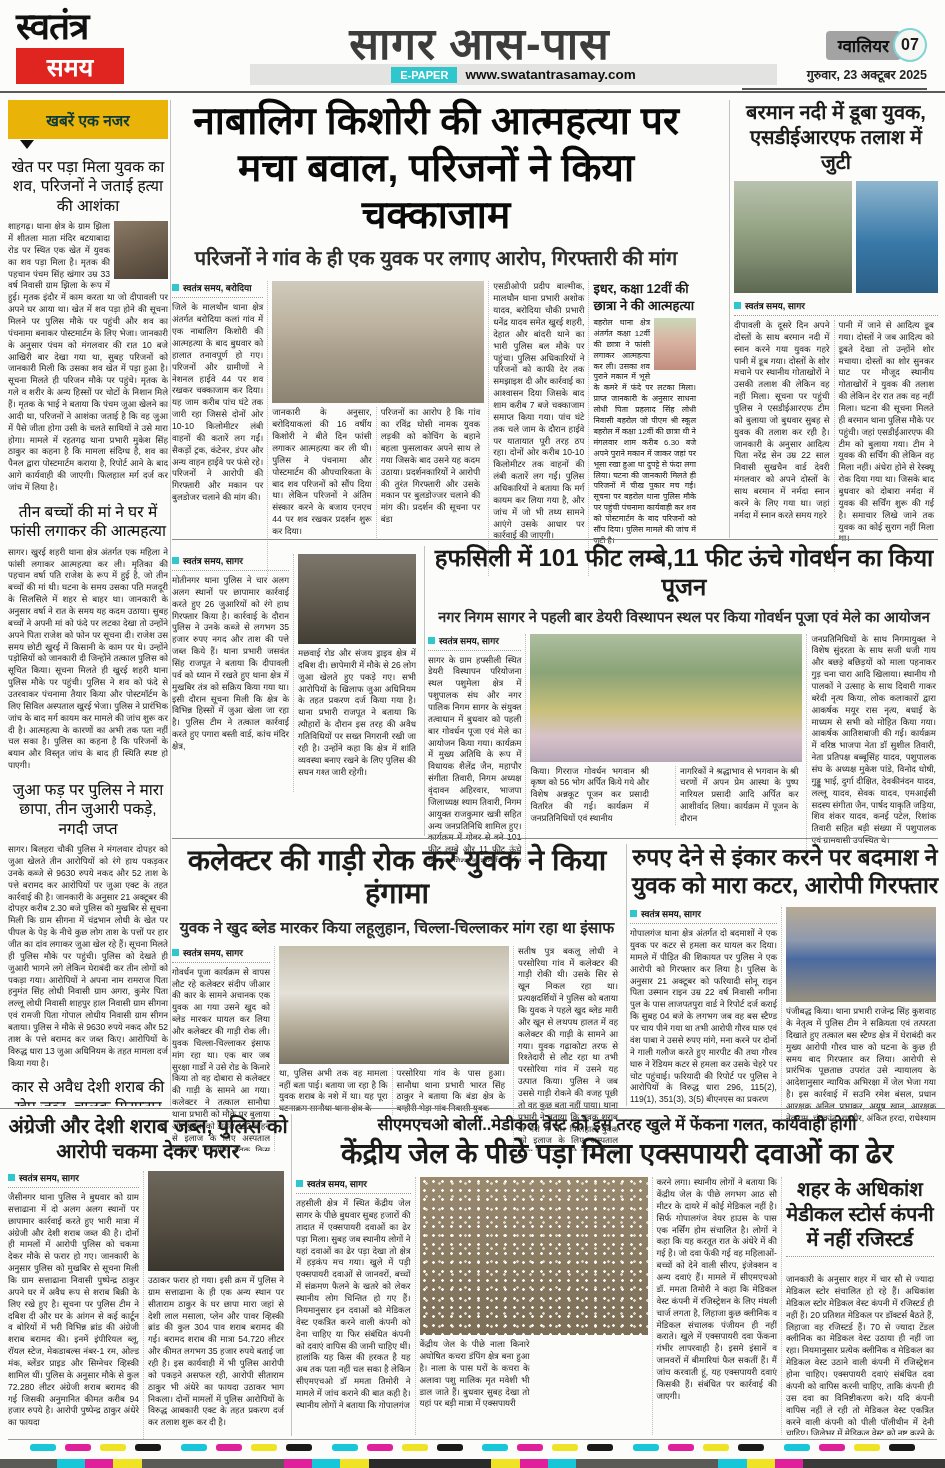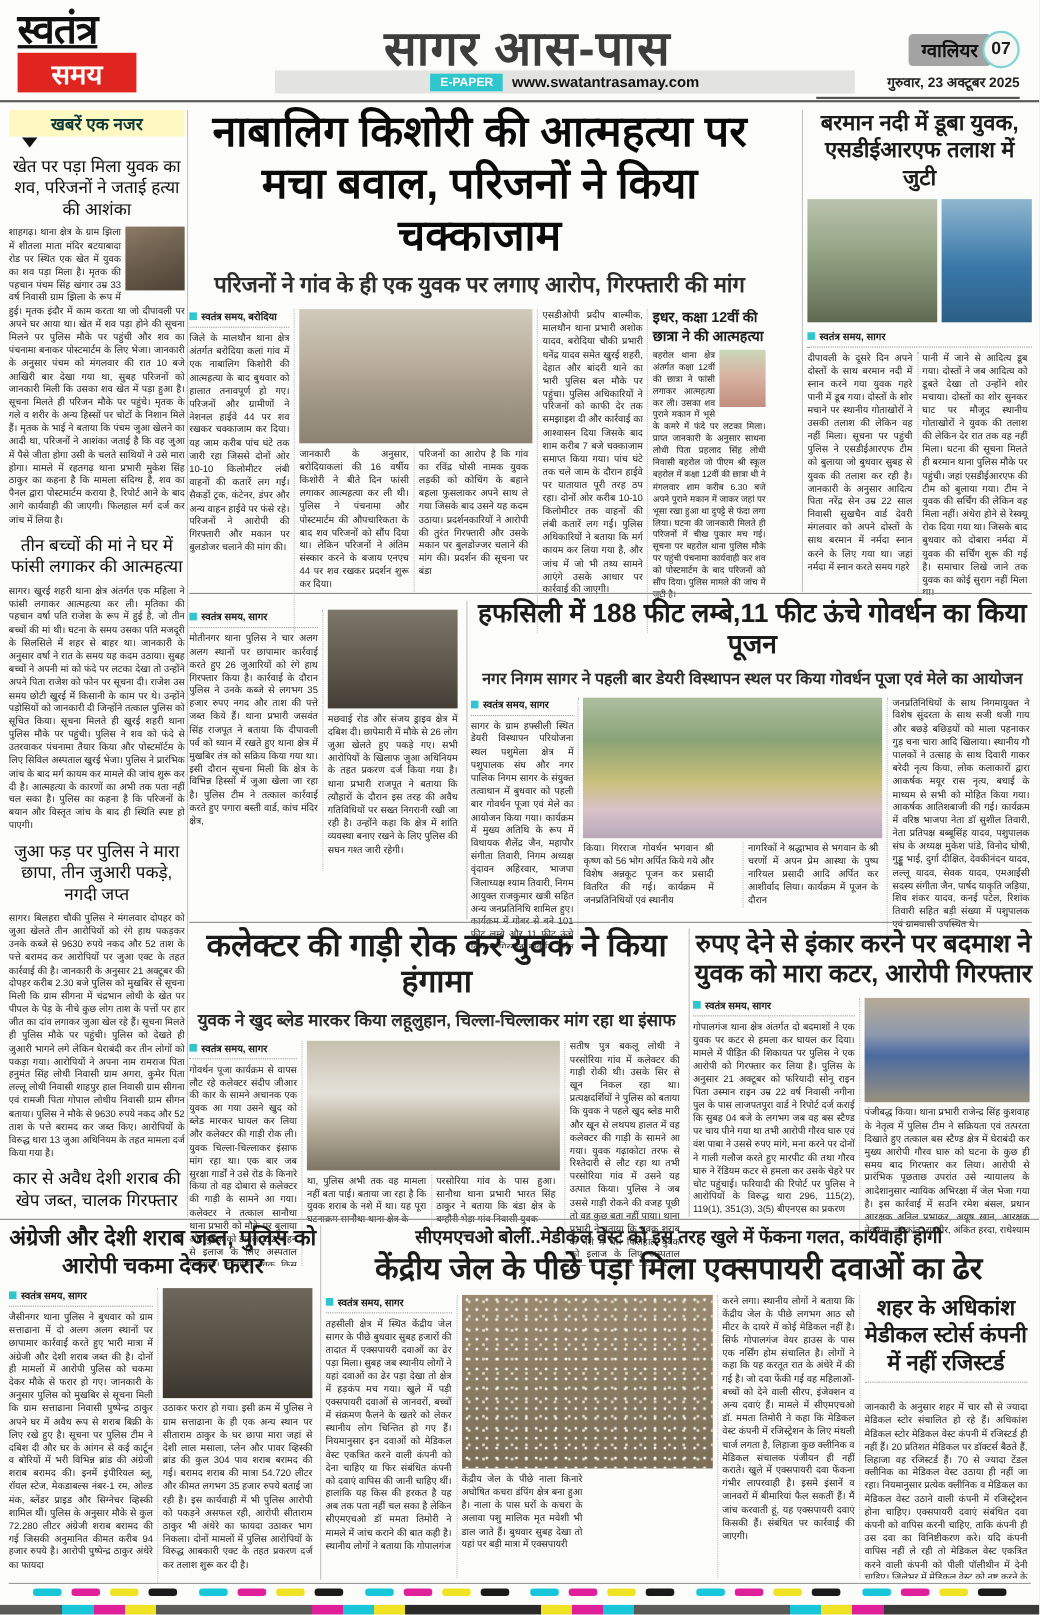--- a/index.html
+++ b/index.html
@@ -1,21 +1,21 @@
 <!DOCTYPE html>
 <html><head>
 <meta charset="utf-8">
 <style>
   html,body{margin:0;padding:0;background:#e8e8e4;}
   #page{position:relative;width:945px;height:1468px;background:#fcfcfa;font-family:"Liberation Sans",sans-serif;overflow:hidden;color:#1c1c1c;}
   .abs{position:absolute;}
   .hrule{position:absolute;background:#8a8a8a;height:1px;}
   .vrule{position:absolute;width:1px;background:#c2c2c2;}
   
-  .logo-top{font-size:37px;font-weight:900;color:#111;line-height:1;letter-spacing:-1px;text-decoration:underline;}
+  .logo-top{font-size:37px;font-weight:900;color:#111;line-height:1;letter-spacing:-1px;}
   .logo-box{background:#e02420;color:#fff;font-size:25px;font-weight:900;text-align:center;padding:1px 8px;margin-top:3px;width:92px;}
   .section-title{position:absolute;left:14px;right:0;top:12px;text-align:center;font-size:44px;font-weight:900;color:#3d3d3d;letter-spacing:1px;}
   .epaper-bar{position:absolute;left:250px;top:64px;width:527px;height:21px;background:#e3e3e1;display:flex;align-items:center;justify-content:center;gap:8px;}
   .epaper-chip{background:#2fc6cd;color:#fff;font-size:11px;font-weight:800;padding:2px 9px;}
   .epaper-url{font-size:13.5px;font-weight:800;color:#111;}
   .badge-wrap{position:absolute;right:18px;top:28px;display:flex;align-items:center;}
   .badge-label{background:#a3a3a3;border-radius:4px;padding:3px 12px;font-size:17px;font-weight:900;color:#111;}
   .badge-circle{width:30px;height:30px;border-radius:50%;background:#f6f6f3;border:2px solid #7fd4d6;display:flex;align-items:center;justify-content:center;font-size:16px;font-weight:900;margin-left:-8px;z-index:2;}
   .date-line{position:absolute;right:18px;top:66px;width:185px;text-align:right;font-size:12.5px;font-weight:800;color:#222;border-bottom:2px solid #555;padding-bottom:5px;}
   
@@ -23,21 +23,21 @@
   .byline .sq{width:7px;height:7px;background:#2fc6cd;flex:0 0 auto;}
   .btxt{font-size:8.6px;line-height:1.38;color:#212121;text-align:justify;}
   .cols{display:flex;}
   .col{padding:0 4px;border-left:1px dotted #bdbdbd;}
   .col:first-child{border-left:none;padding-left:0;}
   .head-xl{font-size:39px;font-weight:900;text-align:center;line-height:1.2;color:#0a0a0a;}
   .subhead{font-weight:600;text-align:center;color:#2e2e2e;}
   .ph{flex:0 0 auto;}
   
   .rail{position:absolute;left:8px;top:100px;width:160px;height:1006px;overflow:hidden;}
-  .rail-banner{background:#fef9c3;height:24px;display:flex;align-items:center;justify-content:center;font-size:15.5px;font-weight:900;color:#0e3a3a;}
+  .rail-banner{background:#eab308;height:39px;display:flex;align-items:center;justify-content:center;font-size:15.5px;font-weight:900;color:#0e3a3a;}
   .rail-tri{width:0;height:0;border-left:7px solid transparent;border-right:7px solid transparent;border-top:9px solid #111;margin:1px 0 0 12px;}
   .rail-head{font-size:15.5px;font-weight:400;text-align:center;line-height:1.25;margin:8px 0 6px;color:#0c0c0c;}
   .rail-photo{float:right;width:54px;height:58px;margin:0 0 3px 4px;background:linear-gradient(160deg,#8a7a66 0%,#6e5f4e 45%,#4c4236 100%);}
   
   .ph-protest{background:linear-gradient(180deg,#cfcabc 0%,#bdb3a0 35%,#a79d8a 60%,#8d8372 100%),radial-gradient(circle at 30% 70%,#3c3830 6%,transparent 7%);}
   .ph-river{background:linear-gradient(180deg,#b9c2ae 0%,#97a687 40%,#7d8a6e 70%,#5e6852 100%);}
   .ph-youth{background:linear-gradient(180deg,#8fb6cf 0%,#3878a8 55%,#2c5f86 100%);}
   .ph-girl{float:right;width:42px;height:52px;margin:0 0 3px 4px;background:linear-gradient(180deg,#c9d8b8 0%,#d9b3a2 45%,#c28e7e 100%);}
   .ph-juaa{background:linear-gradient(180deg,#7d766a 0%,#5f594e 55%,#433e35 100%);}
   .ph-govardhan{background:linear-gradient(180deg,#aebfa0 0%,#8aa377 30%,#c9c07a 60%,#d8c2c9 80%,#b8a8b8 100%);}
@@ -166,21 +166,21 @@
       </div>
       <div class="col" style="width:118px;">
         <div class="ph ph-juaa" style="width:118px;height:90px;margin-bottom:4px;"></div>
         <div class="btxt">मछवाई रोड और संजय ड्राइव क्षेत्र में दबिश दी। छापेमारी में मौके से 26 लोग जुआ खेलते हुए पकड़े गए। सभी आरोपियों के खिलाफ जुआ अधिनियम के तहत प्रकरण दर्ज किया गया है। थाना प्रभारी राजपूत ने बताया कि त्यौहारों के दौरान इस तरह की अवैध गतिविधियों पर सख्त निगरानी रखी जा रही है। उन्होंने कहा कि क्षेत्र में शांति व्यवस्था बनाए रखने के लिए पुलिस की सघन गश्त जारी रहेगी।</div>
       </div>
     </div>
   </div>
   <div class="vrule" style="left:424px;top:546px;height:290px;"></div>
 
   <div class="abs" style="left:428px;top:544px;width:512px;">
-    <div style="font-size:24px;font-weight:900;text-align:center;line-height:1.2;">हफसिली में 188 फीट लम्बे,11 फीट ऊंचे गोवर्धन का किया पूजन</div>
+    <div style="font-size:24px;font-weight:900;text-align:center;line-height:1.2;">हफसिली में 101 फीट लम्बे,11 फीट ऊंचे गोवर्धन का किया पूजन</div>
     <div class="subhead" style="font-size:14.5px;margin-top:4px;">नगर निगम सागर ने पहली बार डेयरी विस्थापन स्थल पर किया गोवर्धन पूजा एवं मेले का आयोजन</div>
     <div class="cols" style="margin-top:8px;height:228px;overflow:hidden;">
       <div class="col" style="width:96px;">
         <div class="byline">
             <span class="sq"></span>
             <span>स्वतंत्र समय, सागर</span>
           </div>
         <div class="btxt">सागर के ग्राम हफ्सीली स्थित डेयरी विस्थापन परियोजना स्थल पशुमेला क्षेत्र में पशुपालक संघ और नगर पालिक निगम सागर के संयुक्त तत्वाधान में बुधवार को पहली बार गोवर्धन पूजा एवं मेले का आयोजन किया गया। कार्यक्रम में मुख्य अतिथि के रूप में विधायक शैलेंद्र जैन, महापौर संगीता तिवारी, निगम अध्यक्ष वृंदावन अहिरवार, भाजपा जिलाध्यक्ष श्याम तिवारी, निगम आयुक्त राजकुमार खत्री सहित अन्य जनप्रतिनिधि शामिल हुए। कार्यक्रम में गोबर से बने 101 फीट लम्बे और 11 फीट ऊंचे विशाल गिरराज गोवर्धन पर्वत को अपनी छोटी ऊंगली पर धारण किये भगवान श्रीकृष्ण के 30 फीट के स्वरूप और गौओं का सभी ने पूजन</div>
       </div>
       <div class="col" style="width:272px;">

